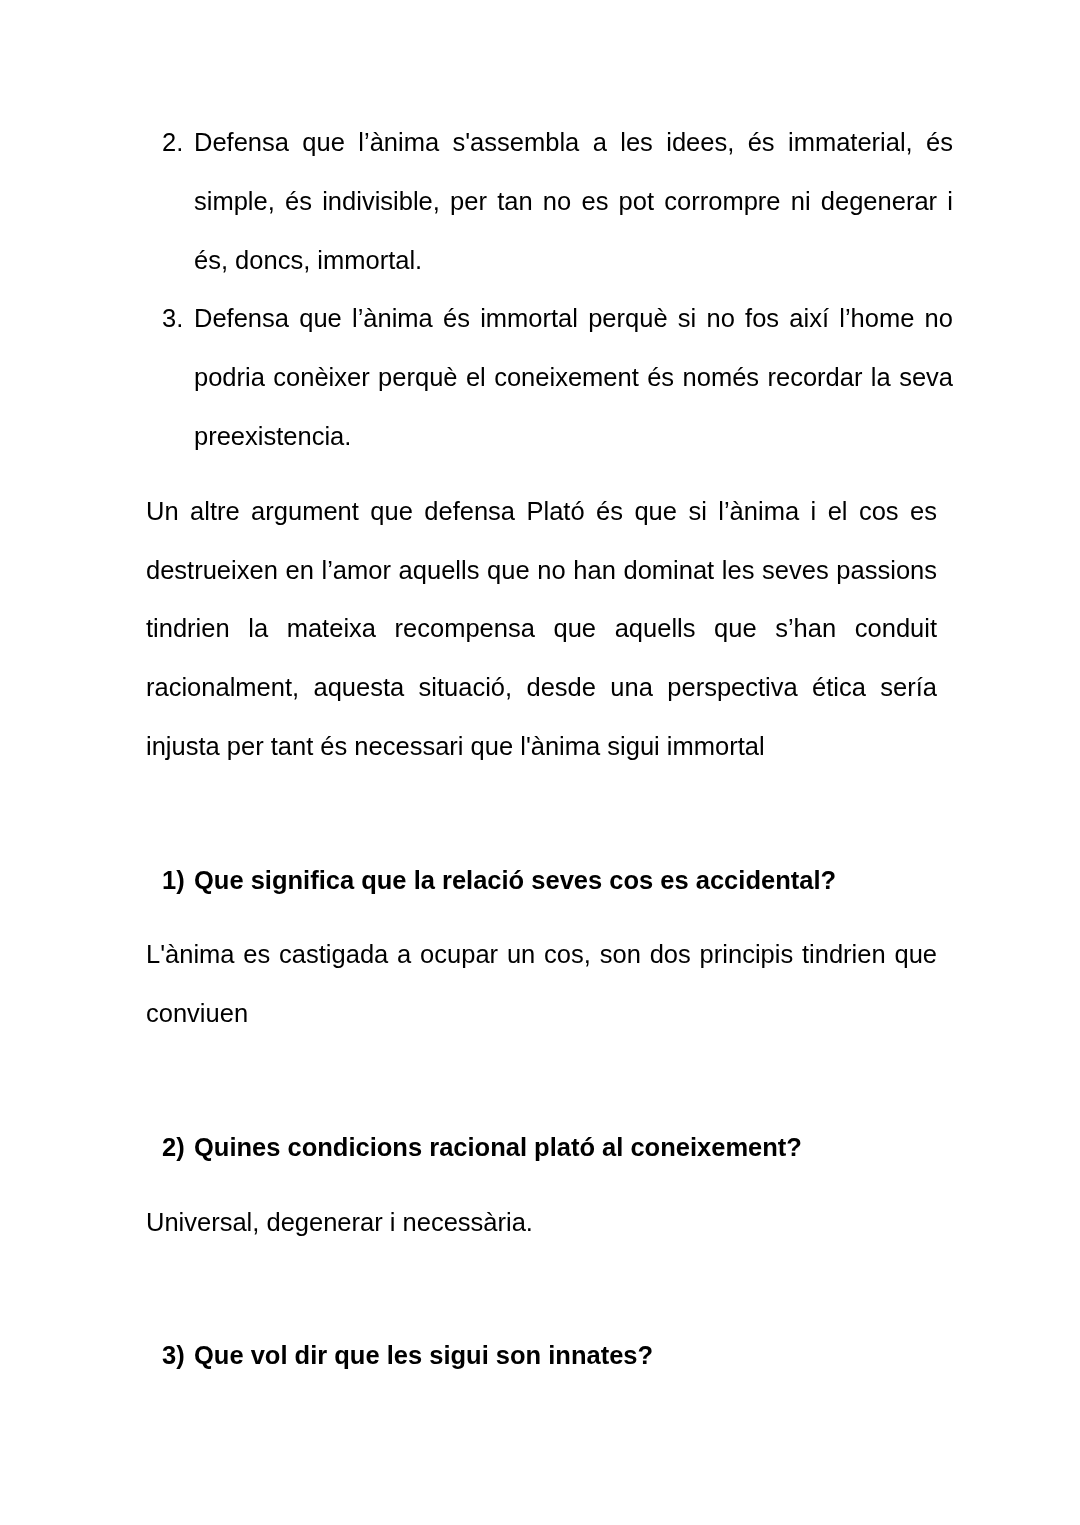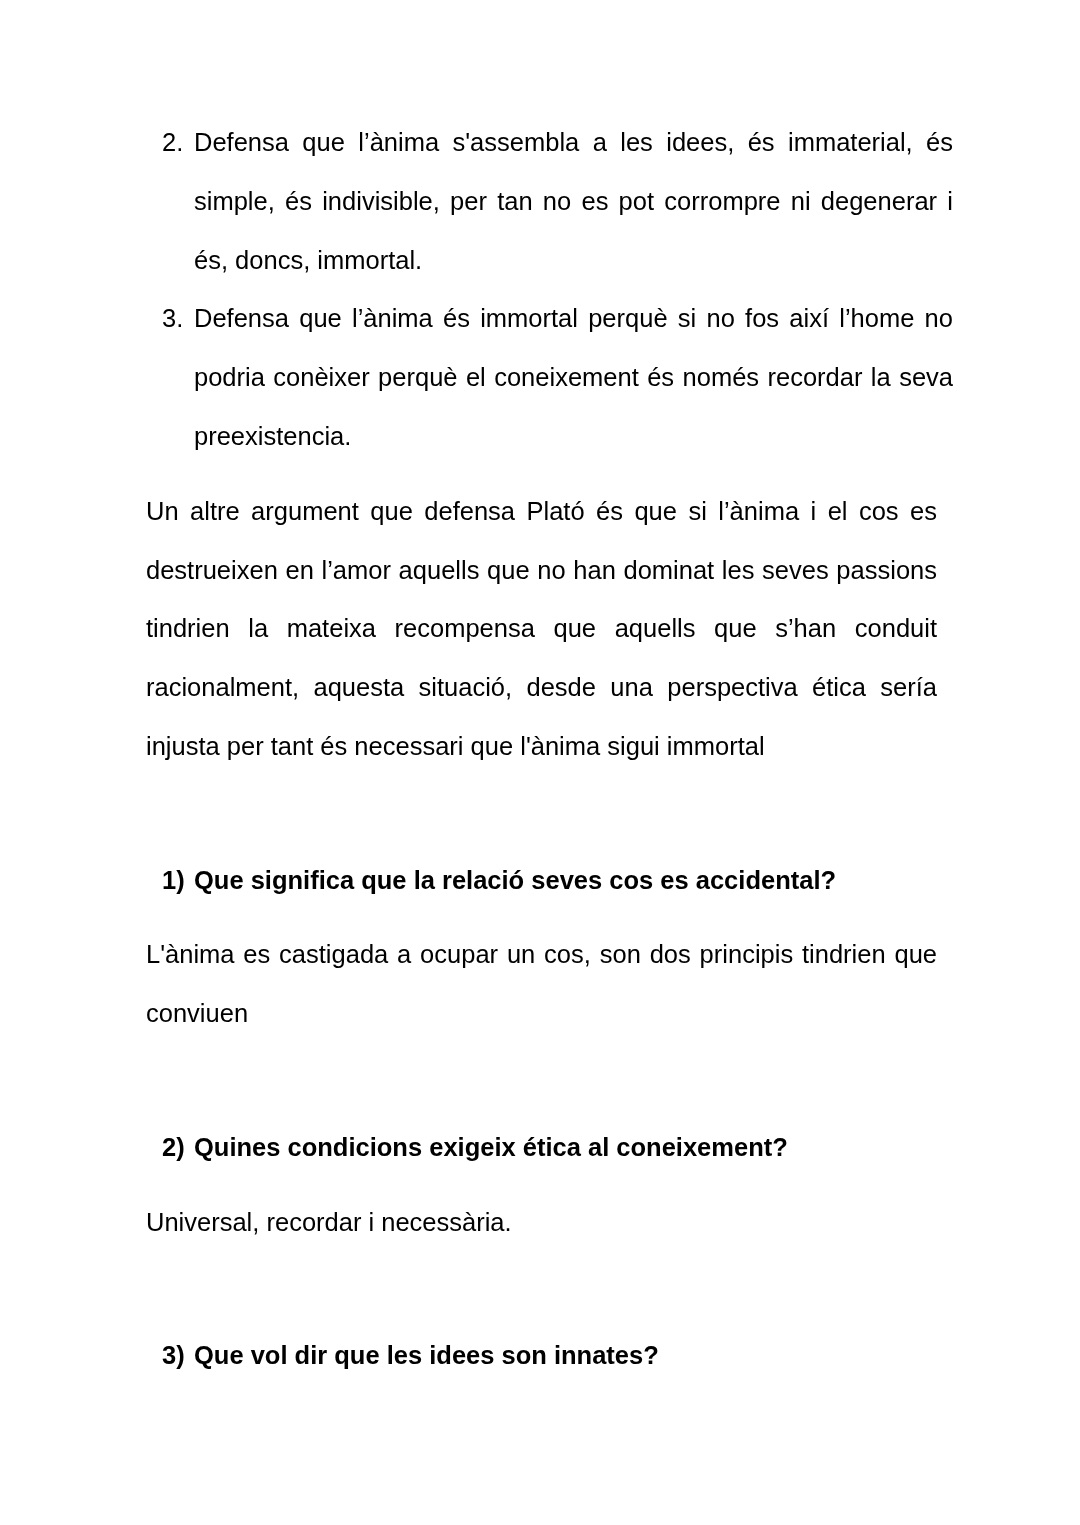--- a/index.html
+++ b/index.html
@@ -81,26 +81,26 @@
       <span class="marker">1)</span>
       <span>Que significa que la relació seves cos es accidental?</span>
     </div>
 
     <p class="par">L'ànima es castigada a ocupar un cos, son dos principis tindrien que conviuen</p>
 
     <div class="blank"></div>
 
     <div class="hang question">
       <span class="marker">2)</span>
-      <span>Quines condicions exigeix ética al coneixement?</span>
+      <span>Quines condicions racional plató al coneixement?</span>
     </div>
 
-    <p class="par">Universal, recordar i necessària.</p>
+    <p class="par">Universal, degenerar i necessària.</p>
 
     <div class="blank"></div>
 
     <div class="hang question">
       <span class="marker">3)</span>
-      <span>Que vol dir que les idees son innates?</span>
+      <span>Que vol dir que les sigui son innates?</span>
     </div>
 
   </div>
 </div>
 
 </body></html>

